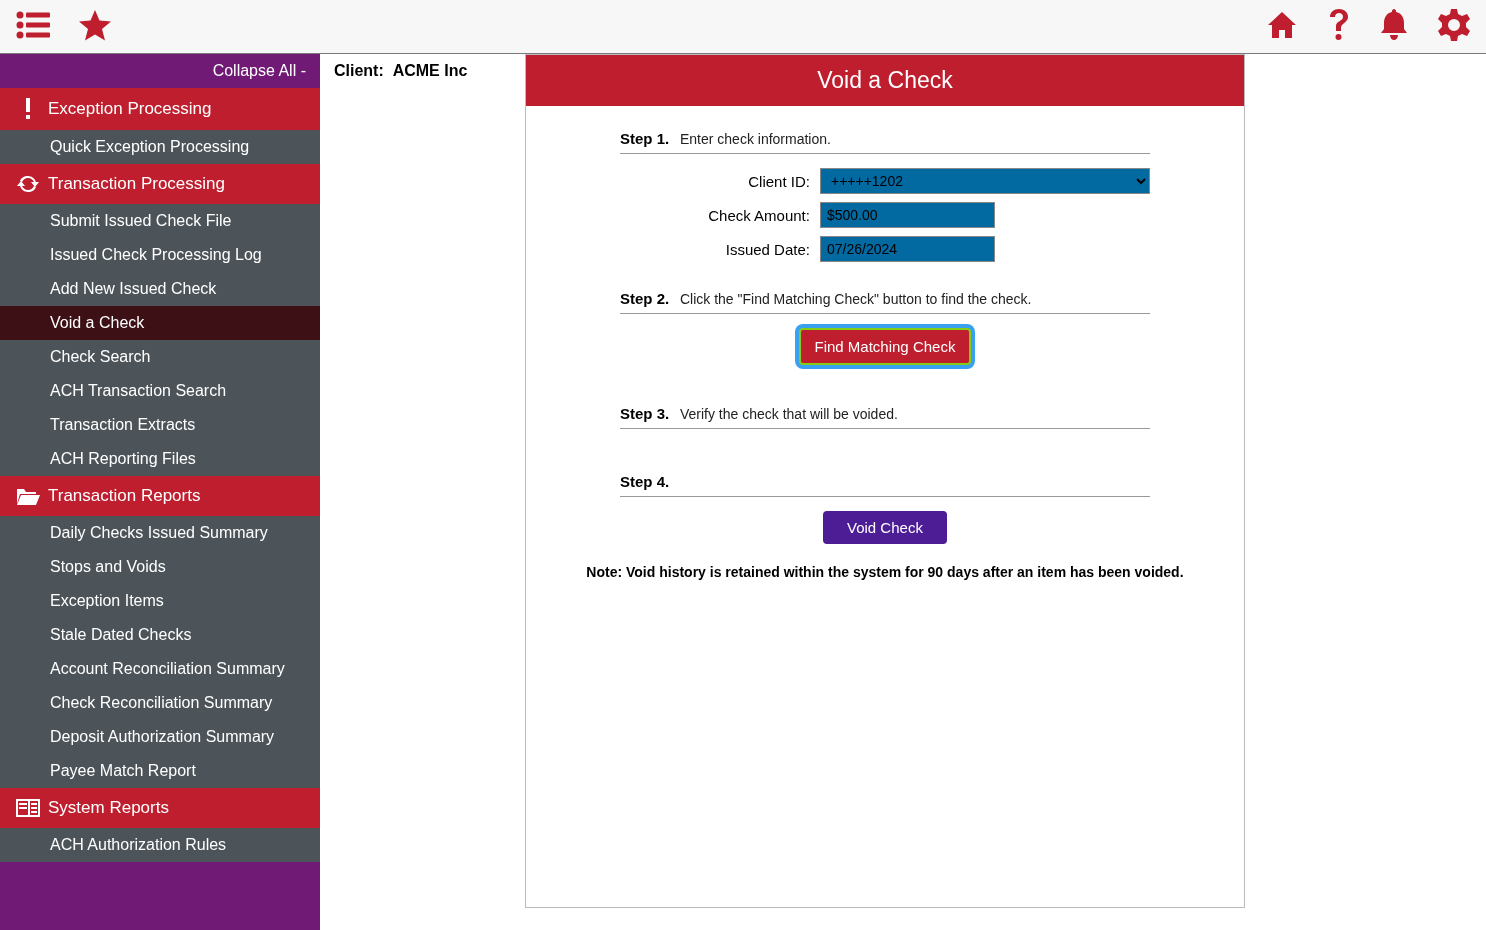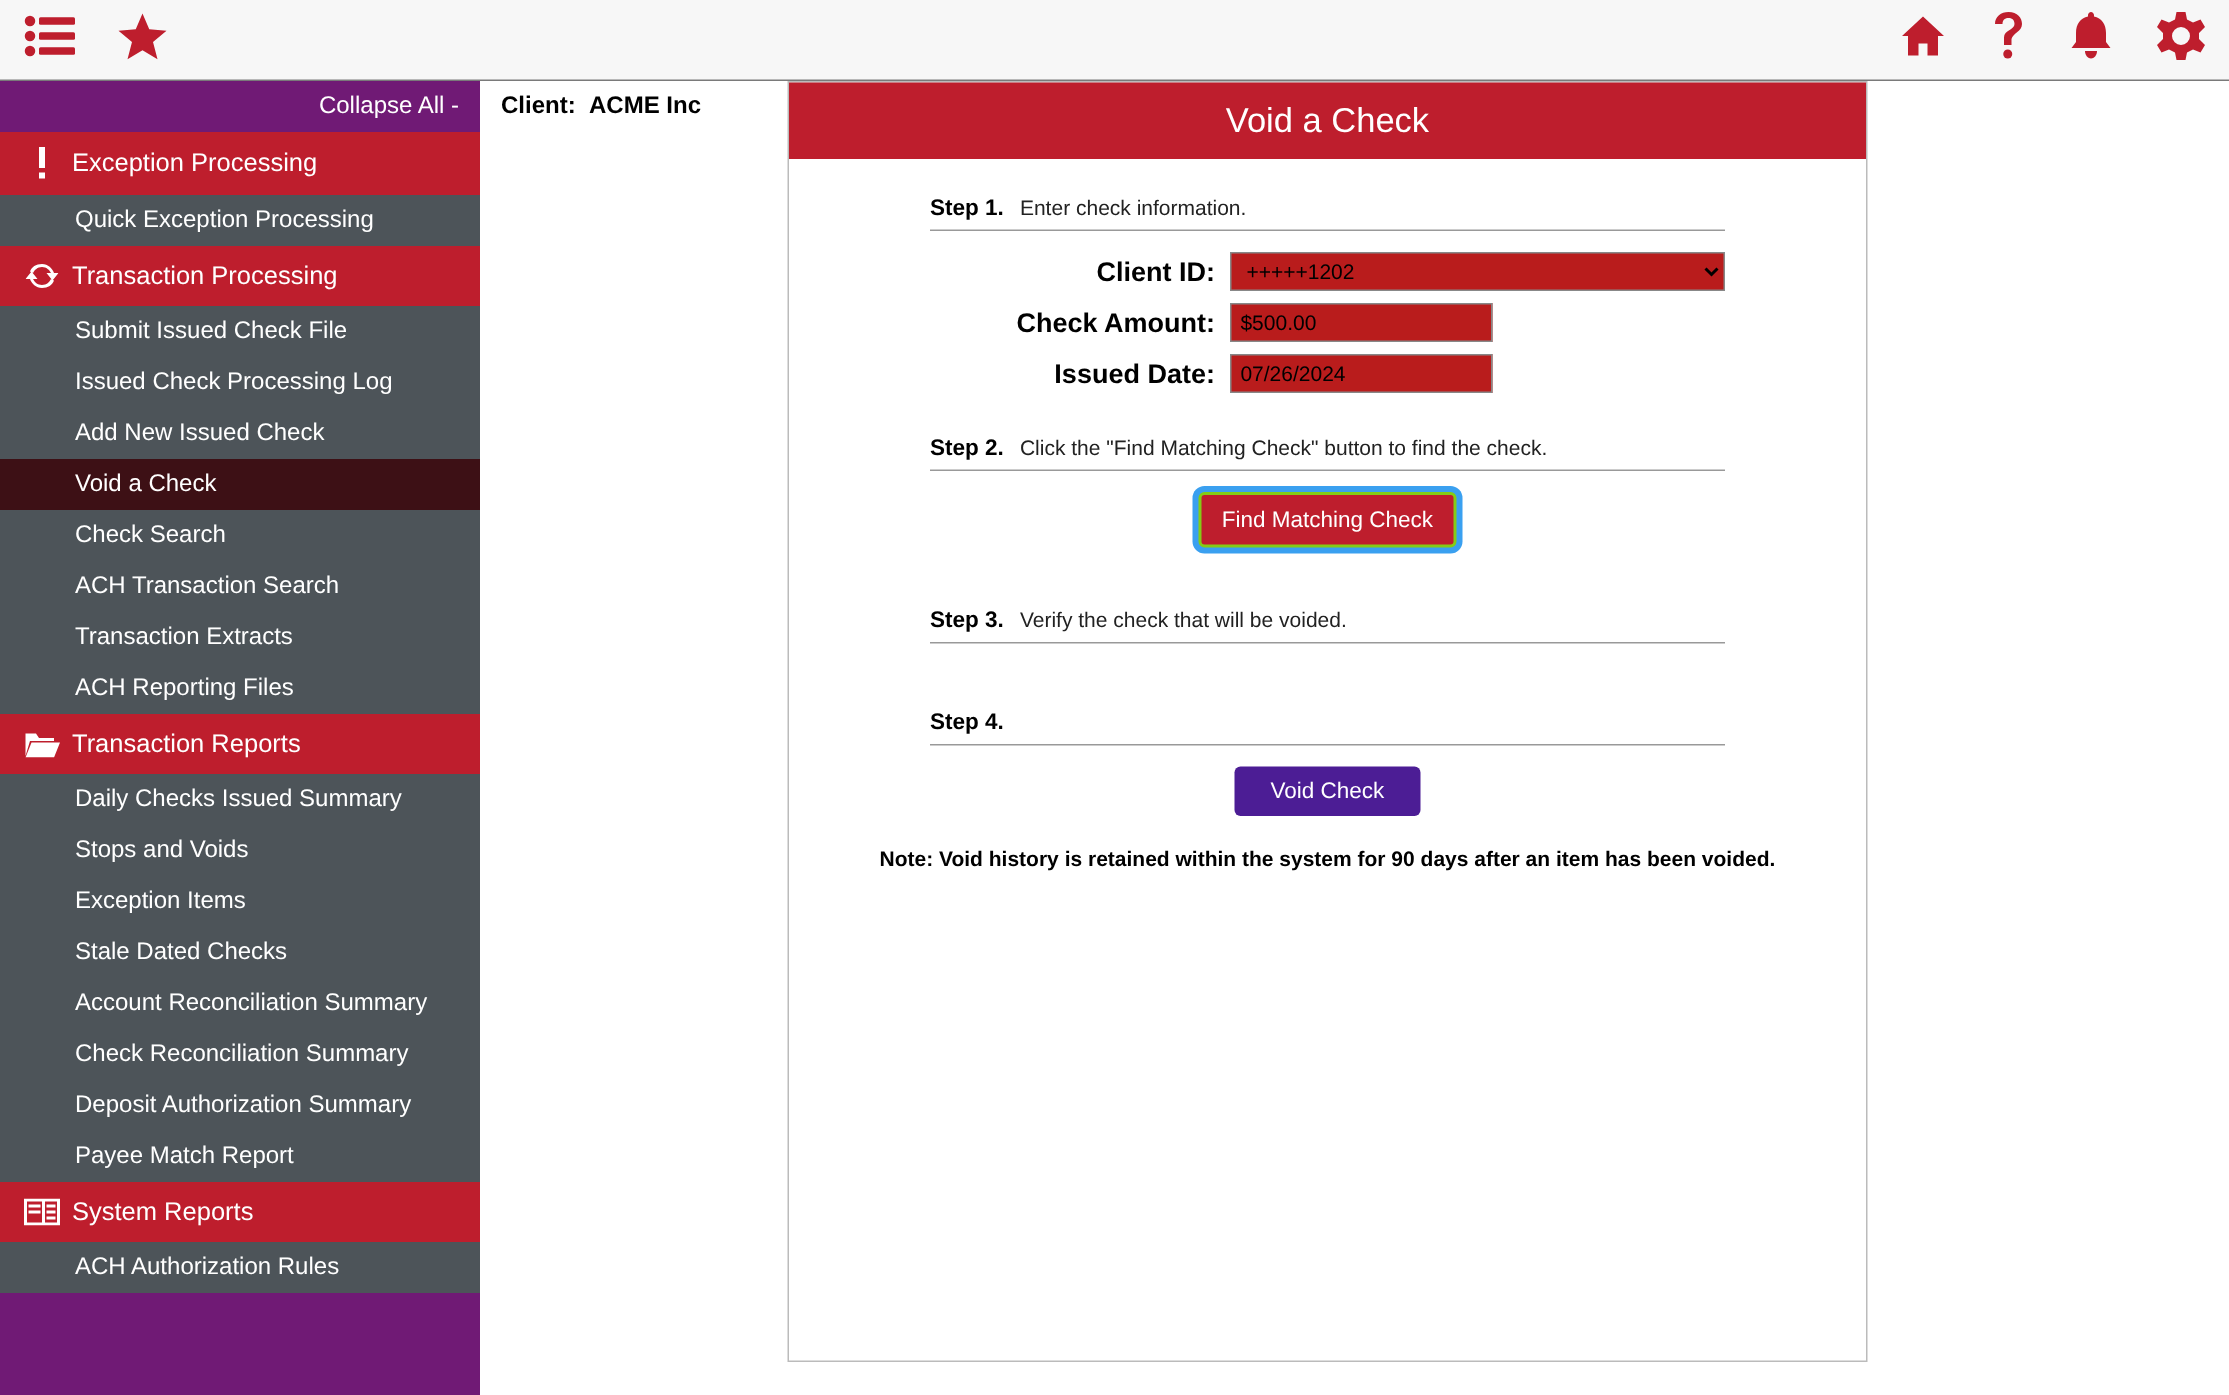--- a/index.html
+++ b/index.html
@@ -13,27 +13,27 @@
 .collapse-all { text-align: right; padding: 8px 14px; font-size: 16px; color: #fff; cursor: pointer; }
 .nav-header { background: #be1e2d; display: flex; align-items: center; padding: 10px 14px; font-size: 17px; cursor: pointer; }
 .nav-header .hicon { width: 28px; display: flex; align-items: center; justify-content: center; margin-right: 6px; }
 .nav-item { background: #4d5459; padding: 8px 14px 8px 50px; font-size: 16px; cursor: pointer; }
 .nav-item.active { background: #3d1015; }
 .main { flex: 1; display: flex; flex-direction: row; }
 .client-label { text-align: right; padding: 8px 14px; font-size: 16px; font-weight: bold; }
 .card { margin: 0 44px 22px 44px; border: 1px solid #bbb; }
 .card-header { background: #be1e2d; color: #fff; text-align: center; padding: 12px; font-size: 23px; }
 .card-body { padding: 24px 60px 24px 60px; }
-.step-row { display: flex; align-items: flex-start; border-bottom: 1px solid #999; padding-bottom: 6px; margin-bottom: 14px; width: 530px; margin-left: auto; margin-right: auto; }
+.step-row { display: flex; align-items: center; border-bottom: 1px solid #999; padding-bottom: 6px; margin-bottom: 14px; width: 530px; margin-left: auto; margin-right: auto; }
 .step-label { font-weight: bold; font-size: 15px; width: 60px; }
 .step-text { font-size: 14px; color: #222; }
 .form-block { width: 530px; margin: 0 auto 28px auto; }
 .frow { display: flex; align-items: center; margin-bottom: 8px; }
-.frow label { width: 200px; text-align: right; padding-right: 10px; font-weight: bold; font-size: 18px; }
-.frow select, .frow input { height: 26px; border: 1px solid #888; padding: 2px 6px; font-size: 14px; background:#b91c1c; }
+.frow label { width: 200px; text-align: right; padding-right: 10px; font-weight: normal; font-size: 15px; }
+.frow select, .frow input { height: 26px; border: 1px solid #888; padding: 2px 6px; font-size: 14px; background:#0369a1; }
 .frow select { width: 330px; }
 .frow input { width: 175px; }
 .btn-area { width: 530px; margin: 0 auto 40px auto; text-align: center; }
 .find-btn { display:inline-block; padding: 8px 14px; background: #be1e2d; color: #fff; border: 2px solid #84cc16; border-radius: 4px; font-size: 15px; cursor: pointer; box-shadow: 0 0 0 4px #3aa0f0; }
 .void-btn { display:inline-block; padding: 8px 24px; background: #4c1d95; color: #fff; border: none; border-radius: 4px; font-size: 15px; cursor: not-allowed; text-align: center; }
 .note { text-align:center; font-weight: bold; font-size: 14px; }
 </style>
 </head>
 <body>
 

